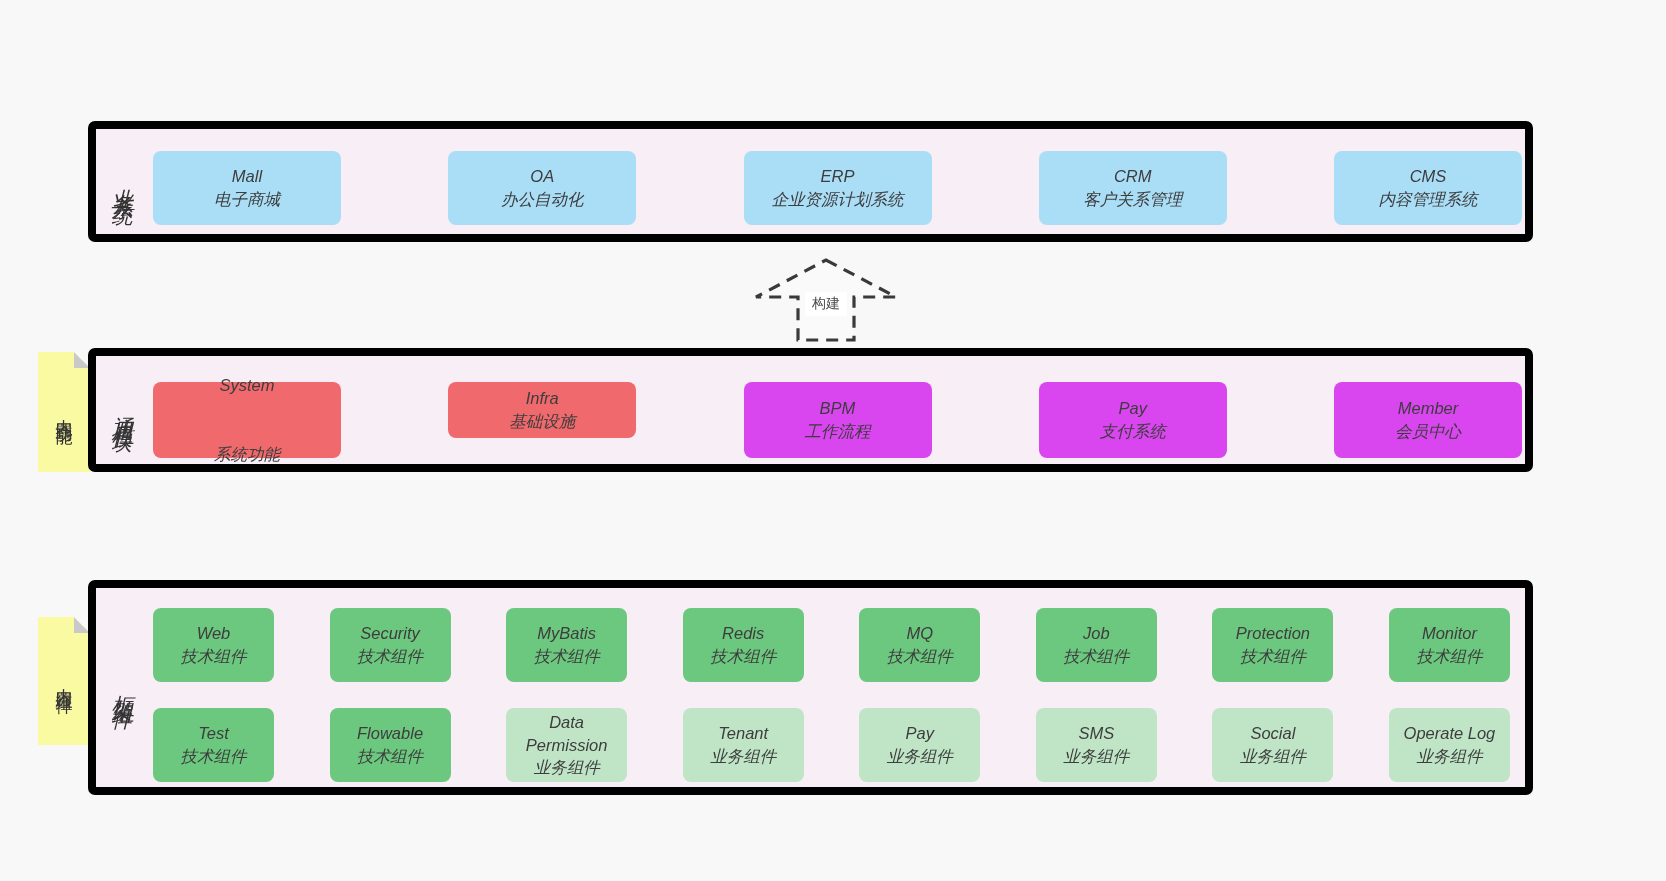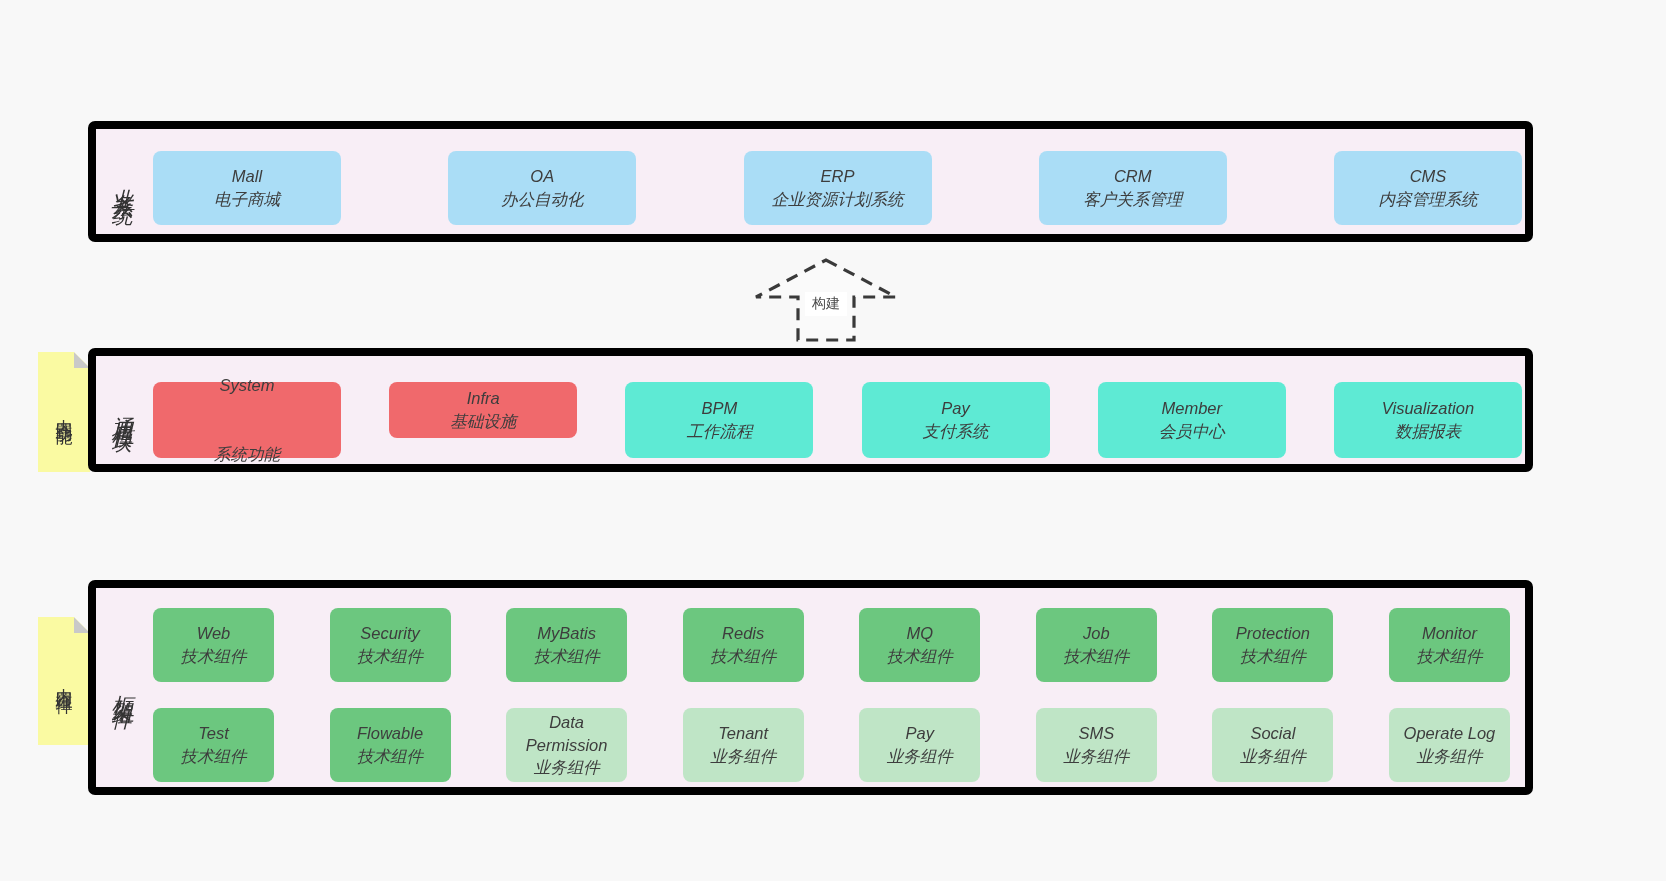--- a/index.html
+++ b/index.html
@@ -37,21 +37,21 @@
     text-align:center;
     font-size:16.5px; line-height:1.38;
     color:#3d3d3d;
     box-sizing:border-box;
     padding:2px 6px;
   }
   .box.w188 { width:188px; height:74px; }
   .box.w140 { width:121px; height:74px; }
   .blue   { background:#aaddf6; }
   .red    { background:#f0696c; }
-  .pink   { background:#5eead4; }
+  .pink   { background:#d946ef; }
   .gdark  { background:#6cc77f; }
   .glight { background:#bfe5c6; }
   .narrow-title { max-width:96px; }
 
   .sticky {
     position:absolute; width:52px;
     background:#fafaa2;
     z-index:0;
     display:flex; align-items:center; justify-content:center;
     clip-path:polygon(0 0, calc(100% - 16px) 0, 100% 16px, 100% 100%, 0 100%);
@@ -137,24 +137,20 @@
         <div>工作流程</div>
       </div>
       <div class="box pink w188" style="height:76px;">
         <div>Pay</div>
         <div>支付系统</div>
       </div>
       <div class="box pink w188" style="height:76px;">
         <div>Member</div>
         <div>会员中心</div>
       </div>
-      <div class="box pink w188" style="height:76px;">
-        <div>Visualization</div>
-        <div>数据报表</div>
-      </div>
     </div>
   </div>
 
 
   <div class="sticky" style="left:38px; top:617px; height:128px;">
     <div class="sticky-fold"></div>
     <div class="sticky-label">内置组件</div>
   </div>
 
   <div class="panel" style="left:88px; top:580px; width:1445px; height:215px;">

